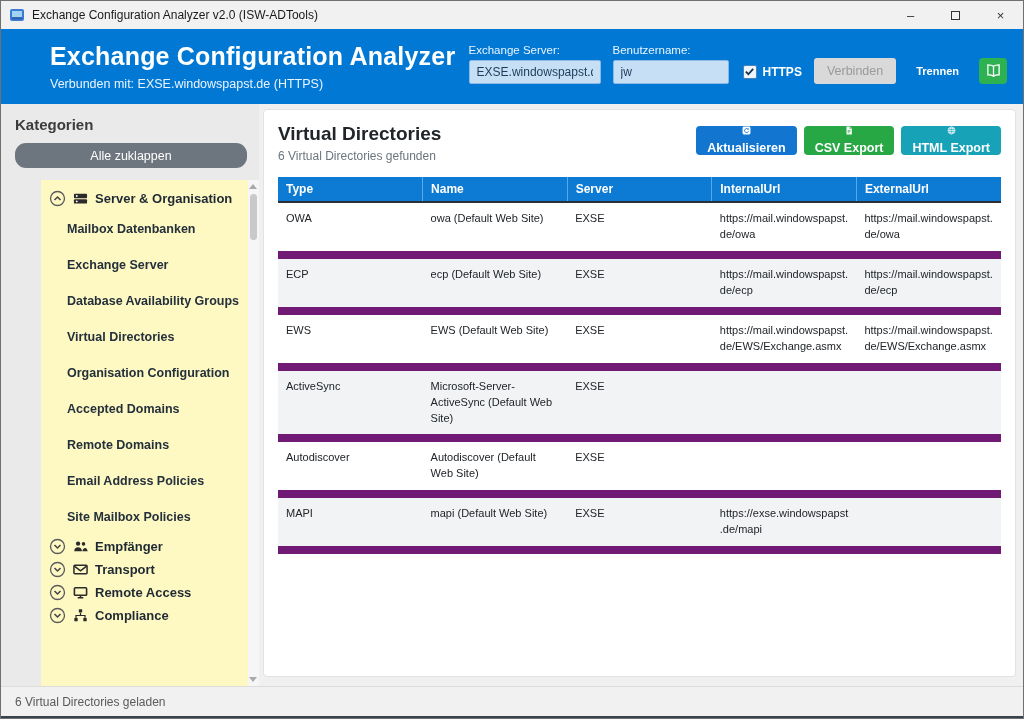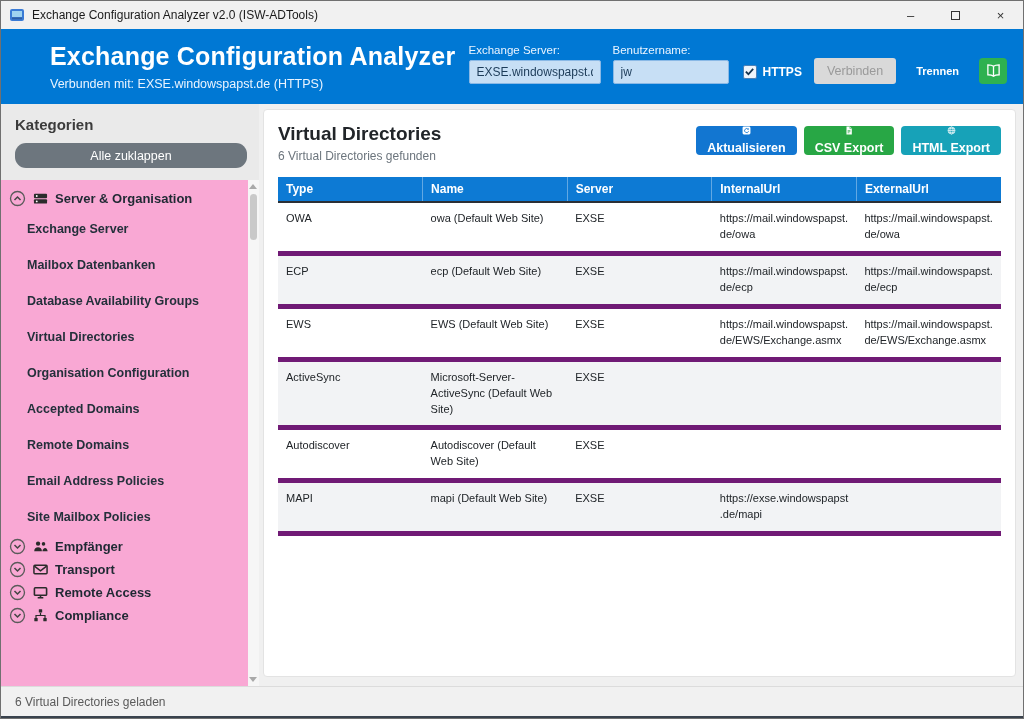--- a/index.html
+++ b/index.html
@@ -31,21 +31,21 @@
   .btn-book { width:28px; height:26px; background:#2eb150; border:none; border-radius:4px; display:flex; align-items:center; justify-content:center; cursor:pointer; }
 
   
   .bodyrow { flex:1 1 auto; display:flex; min-height:0; }
 
   
   .sidebar { width:258px; background:#eaeaea; display:flex; flex-direction:column; flex:0 0 auto; }
   .sidebar-top { padding:12px 12px 12px 14px; }
   .sidebar-top h2 { font-size:15px; color:#3c3c3c; font-weight:bold; }
   .btn-collapseall { margin-top:10px; width:100%; height:25px; background:#6d767e; color:#fff; border:none; border-radius:11px; font-size:12.5px; cursor:pointer; }
-  .tree { flex:1; background:#f9a8d4; position:relative; overflow:hidden; padding:6px 14px 0 8px; }
+  .tree { flex:1; background:#fef9c3; position:relative; overflow:hidden; padding:6px 14px 0 8px;margin-left:40px; }
   .cat { display:flex; align-items:center; gap:7px; padding:4px 0 4px 0; cursor:pointer; }
   .cat .label { font-size:13px; font-weight:bold; color:#1f2933; }
   .cat svg.cicon { width:15px; height:15px; }
   .chev { width:17px; height:17px; flex:0 0 auto; }
   .child { padding:11px 0 11px 18px; font-size:12.5px; font-weight:600; color:#24303b; cursor:pointer; }
   .catgroup-bottom .cat { padding:3px 0; }
   
   .sb-scroll { position:absolute; top:0; right:0; width:11px; height:100%; background:#f6f6f6; }
   .sb-thumb { position:absolute; top:14px; right:2px; width:7px; height:46px; background:#c9c9c9; border-radius:4px; }
   .sb-arrow { position:absolute; right:2px; width:0; height:0; border-left:4px solid transparent; border-right:4px solid transparent; }
@@ -58,21 +58,21 @@
   .card-head { display:flex; justify-content:space-between; align-items:flex-start; }
   .card-head h2 { font-size:19px; font-weight:bold; color:#212529; }
   .card-head .sub { font-size:12px; color:#6c757d; margin-top:4px; }
   .actionbtns { display:flex; gap:7px; margin-top:3px; }
   .abtn { display:flex; align-items:center; gap:6px; height:29px; padding:0 11px; border:none; border-radius:4px; color:#fff; font-size:12.5px; font-weight:700; cursor:pointer; font-family:"Liberation Sans","DejaVu Sans",sans-serif;flex-direction:column; }
   .abtn.blue { background:#1276d1; } .abtn.green { background:#28a745; } .abtn.teal { background:#17a2b8; }
 
   table { width:100%; margin-top:14px; border-collapse:collapse; table-layout:fixed; }
   thead th { background:#0d7ad4; color:#fff; font-size:12px; font-weight:bold; text-align:left; padding:5px 8px; border-right:1px solid rgba(255,255,255,.35); border-bottom:2px solid #2b3036; }
   thead th:last-child { border-right:none; }
-  tbody td { font-size:11px; color:#212529; padding:8px; border-bottom:5px solid #701a75; vertical-align:top; overflow-wrap:anywhere; line-height:1.45; }
+  tbody td { font-size:11px; color:#212529; padding:8px; border-bottom:8px solid #701a75; vertical-align:top; overflow-wrap:anywhere; line-height:1.45; }
   tbody tr:nth-child(even) { background:#f2f3f5; }
 
   
   .statusbar { height:32px; background:#f1f1f1; border-top:1px solid #dcdcdc; border-bottom:2px solid #39424d; display:flex; align-items:center; padding-left:14px; font-size:12px; color:#5a5a5a; flex:0 0 auto; }
 </style>
 </head>
 <body>
 
 <div class="window">
 
@@ -145,22 +145,22 @@
           </svg>
           <svg class="cicon" viewBox="0 0 16 16">
             <rect x="1" y="3" width="14" height="4.6" rx="1" fill="#2b2b2b"></rect>
             <rect x="1" y="8.8" width="14" height="4.6" rx="1" fill="#2b2b2b"></rect>
             <circle cx="4" cy="5.3" r="1" fill="#fff"></circle>
               <circle cx="4" cy="11.1" r="1" fill="#fff"></circle>
           </svg>
           <span class="label">Server &amp; Organisation</span>
         </div>
 
+        <div class="child">Mailbox Datenbanken</div>
         <div class="child">Exchange Server</div>
-        <div class="child">Mailbox Datenbanken</div>
         <div class="child">Database Availability Groups</div>
         <div class="child">Virtual Directories</div>
         <div class="child">Organisation Configuration</div>
         <div class="child">Accepted Domains</div>
         <div class="child">Remote Domains</div>
         <div class="child">Email Address Policies</div>
         <div class="child">Site Mailbox Policies</div>
 
         <div class="catgroup-bottom">
           <div class="cat">

